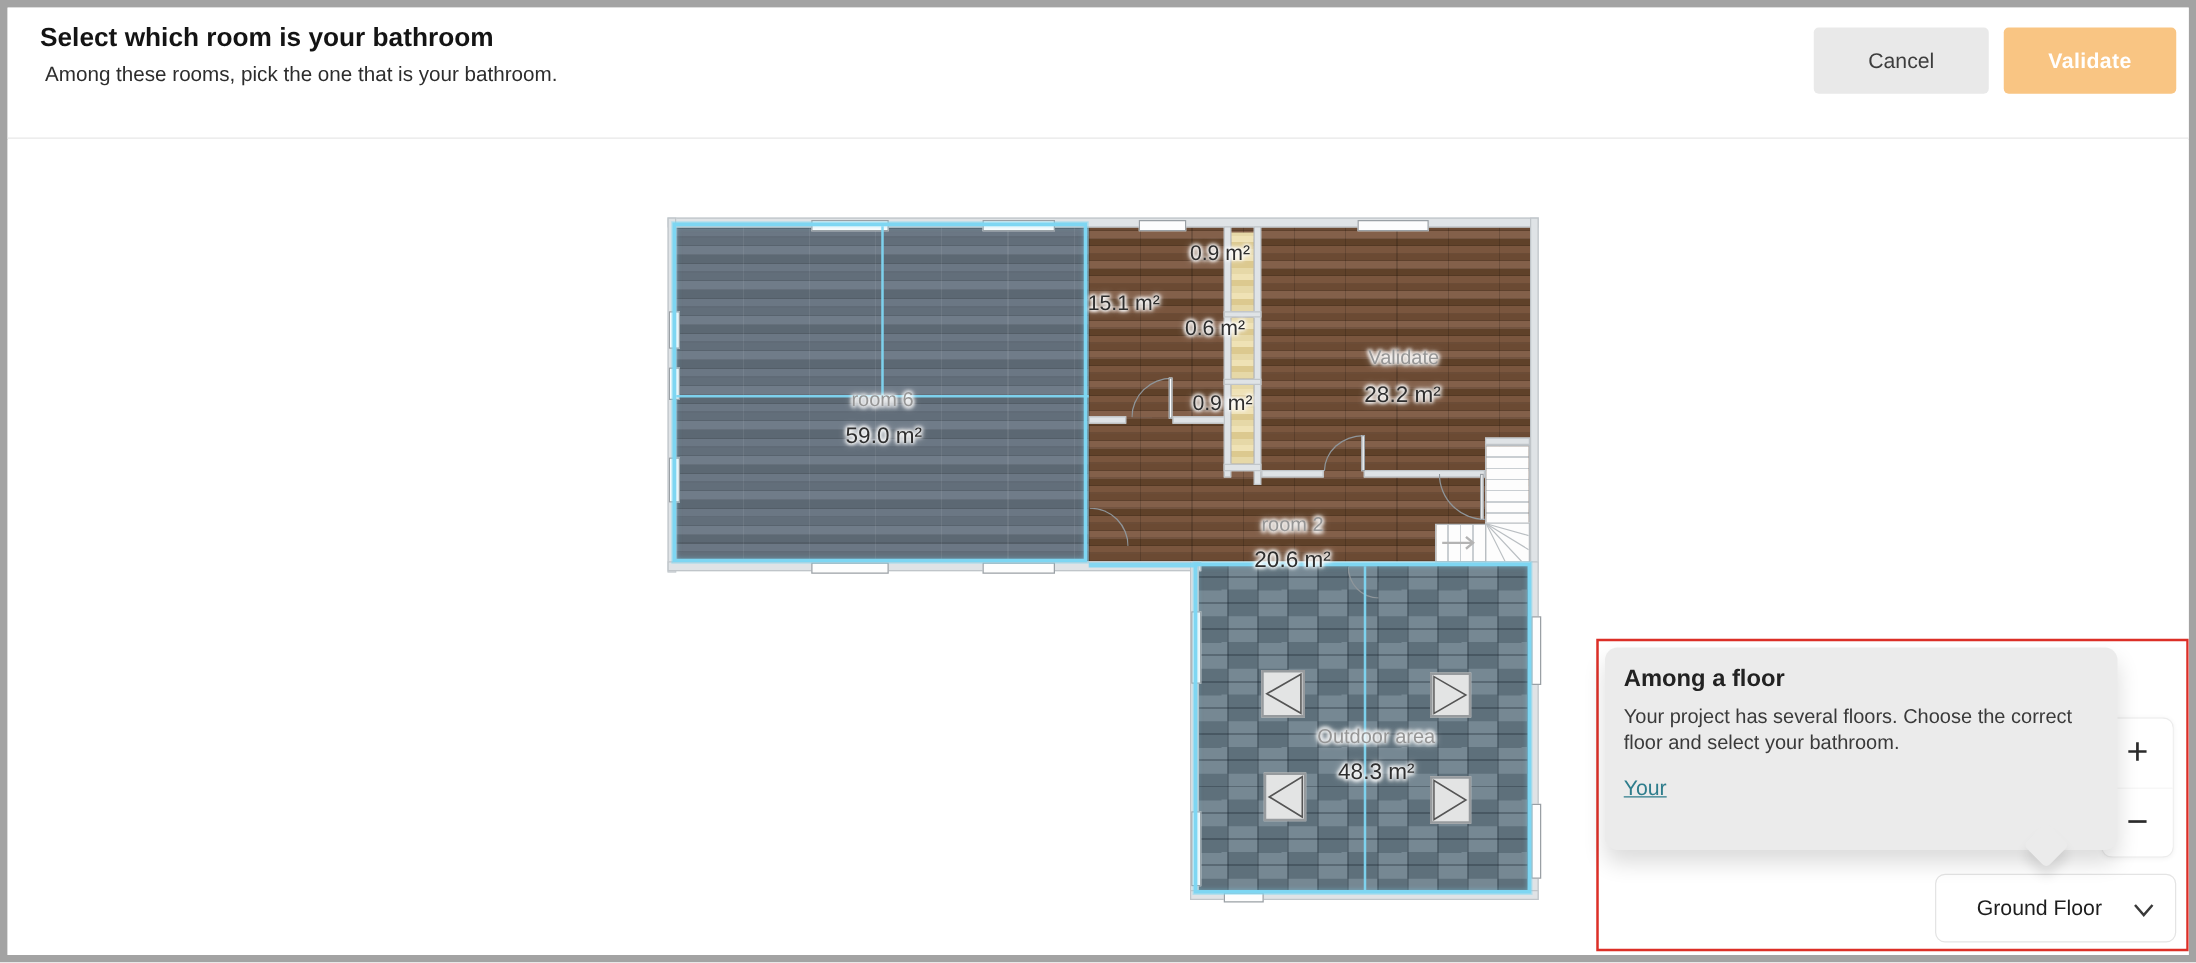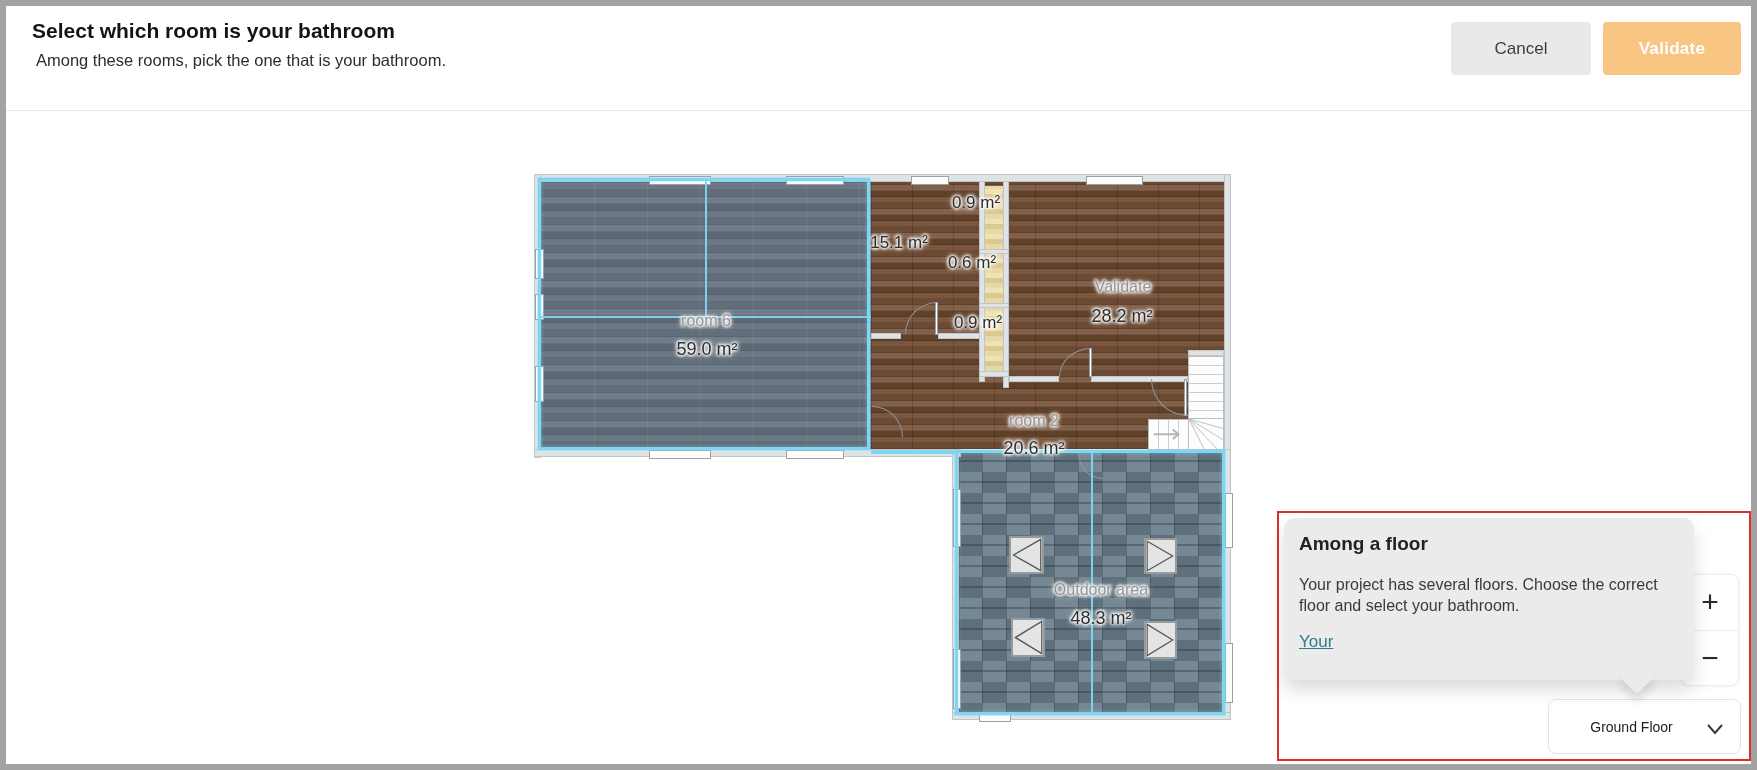--- a/index.html
+++ b/index.html
@@ -70,39 +70,39 @@
   .sq-window svg { width:100%; height:100%; display:block; }
 
   
   .red-box { position:absolute; left:1271px; top:399px; width:474px; height:250px;
              border:2px solid #dc2f27; background:transparent; }
 
   .tooltip { position:absolute; left:1278px; top:406px; width:410px; height:162px;
              background:#ebebeb; border-radius:10px; padding:15px 16px 18px 15px;
              box-shadow:0 10px 18px rgba(0,0,0,.14); }
   .tooltip-title { font-size:19px; font-weight:bold; color:#222; }
-  .tooltip-body { margin-top:19px; font-size:16px; line-height:21px; color:#3a3a3a; width:372px; }
+  .tooltip-body { margin-top:8px; font-size:16px; line-height:21px; color:#3a3a3a; width:372px; }
   .tooltip-hide { display:inline-block; margin-top:16px; font-size:17px; color:#2e7d8c;
                   text-decoration:underline; cursor:pointer; }
   .tooltip-tail { position:absolute; left:340px; bottom:-9px; width:26px; height:26px;
                   background:#ebebeb; transform:rotate(45deg); border-radius:4px;
                   box-shadow:6px 6px 9px rgba(0,0,0,.10); }
 
   .zoom-panel { position:absolute; left:1675px; top:462px; width:58px; height:112px;
                 background:#fff; border:1px solid #ececec; border-radius:8px;
                 box-shadow:0 1px 4px rgba(0,0,0,.05); display:flex; flex-direction:column; }
   .zoom-btn { flex:1; display:flex; align-items:center; justify-content:center;
               font-size:30px; font-weight:300; color:#2b2b2b; cursor:pointer; background:#fff; border:none; }
   .zoom-btn:first-child { border-bottom:1px solid #eeeeee; border-radius:8px 8px 0 0; }
   .zoom-btn:last-child { border-radius:0 0 8px 8px; }
 
   .floor-dropdown { position:absolute; left:1542px; top:587px; width:193px; height:55px;
                     background:#fff; border:1px solid #e4e4e4; border-radius:8px;
                     display:flex; align-items:center; justify-content:center; cursor:pointer; }
-  .floor-dropdown-label { font-size:14px; color:#1d1d1d; margin-right:26px; }
+  .floor-dropdown-label { font-size:17px; color:#1d1d1d; margin-right:26px; }
   .chevron { position:absolute; right:16px; top:21px; }
 
   .bottom-strip { position:absolute; left:0; top:656px; width:100%; height:8px;
                   background:#d4d4d4; border-top:1px solid #c2c2c2; }
 </style>
 </head>
 <body>
 
 <div class="page">
 

